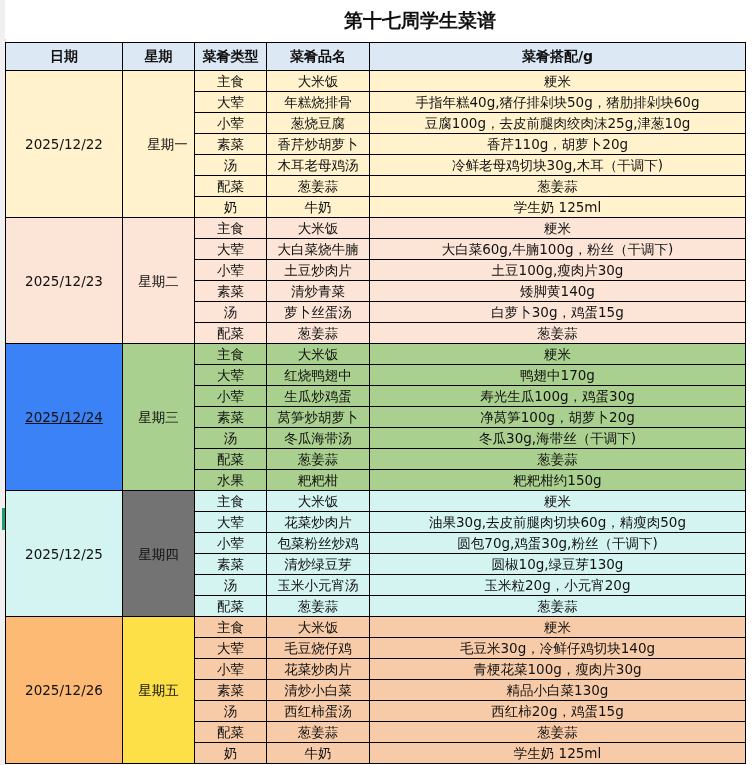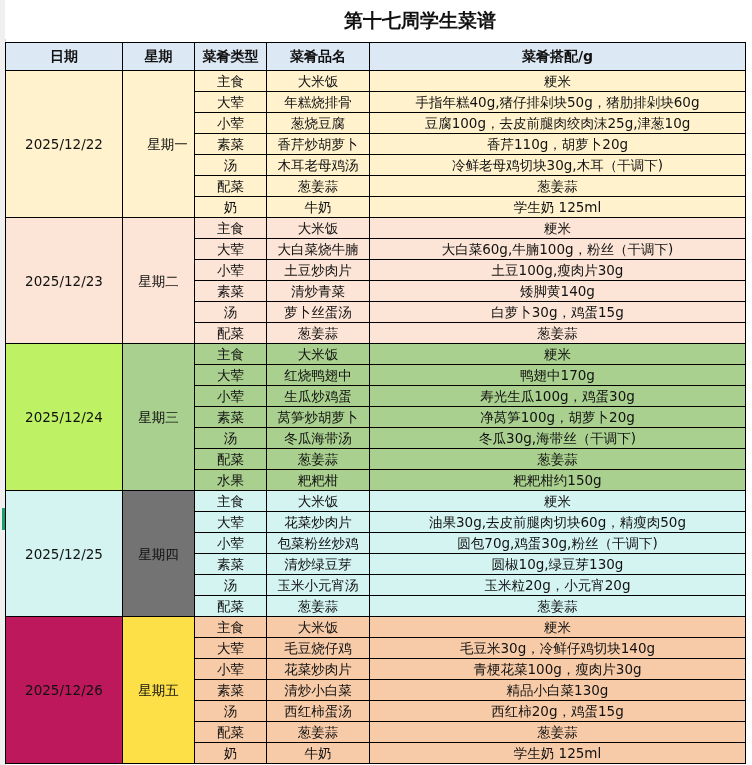--- a/index.html
+++ b/index.html
@@ -138,21 +138,21 @@
         <td>汤</td>
         <td>萝卜丝蛋汤</td>
         <td>白萝卜30g，鸡蛋15g</td>
       </tr>
       <tr style="background: rgb(252, 228, 214);">
         <td>配菜</td>
         <td>葱姜蒜</td>
         <td>葱姜蒜</td>
       </tr>
       <tr style="background: rgb(169, 208, 142);">
-        <td rowspan="7" class="date-cell" style="background: #bef264;">2025/12/24</td>
+        <td rowspan="7" class="date-cell" style="background: #3b82f6; text-decoration: underline;">2025/12/24</td>
         <td rowspan="7" class="weekday-cell" style="background: rgb(169, 208, 142);">星期三</td>
         <td>主食</td>
         <td>大米饭</td>
         <td>粳米</td>
       </tr>
       <tr style="background: rgb(169, 208, 142);">
         <td>大荤</td>
         <td>红烧鸭翅中</td>
         <td>鸭翅中170g</td>
       </tr>
@@ -207,21 +207,21 @@
         <td>汤</td>
         <td>玉米小元宵汤</td>
         <td>玉米粒20g，小元宵20g</td>
       </tr>
       <tr style="background: rgb(212, 244, 242);">
         <td>配菜</td>
         <td>葱姜蒜</td>
         <td>葱姜蒜</td>
       </tr>
       <tr style="background: rgb(248, 203, 168);">
-        <td rowspan="7" class="date-cell" style="background: #be185d; margin-left: 48px;">2025/12/26</td>
+        <td rowspan="7" class="date-cell" style="background: #fdba74; margin-left: 48px;">2025/12/26</td>
         <td rowspan="7" class="weekday-cell" style="background: #fde047;">星期五</td>
         <td>主食</td>
         <td>大米饭</td>
         <td>粳米</td>
       </tr>
       <tr style="background: rgb(248, 203, 168);">
         <td>大荤</td>
         <td>毛豆烧仔鸡</td>
         <td>毛豆米30g，冷鲜仔鸡切块140g</td>
       </tr>

